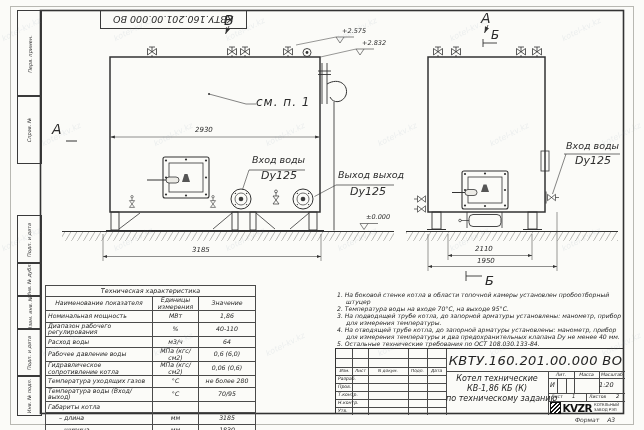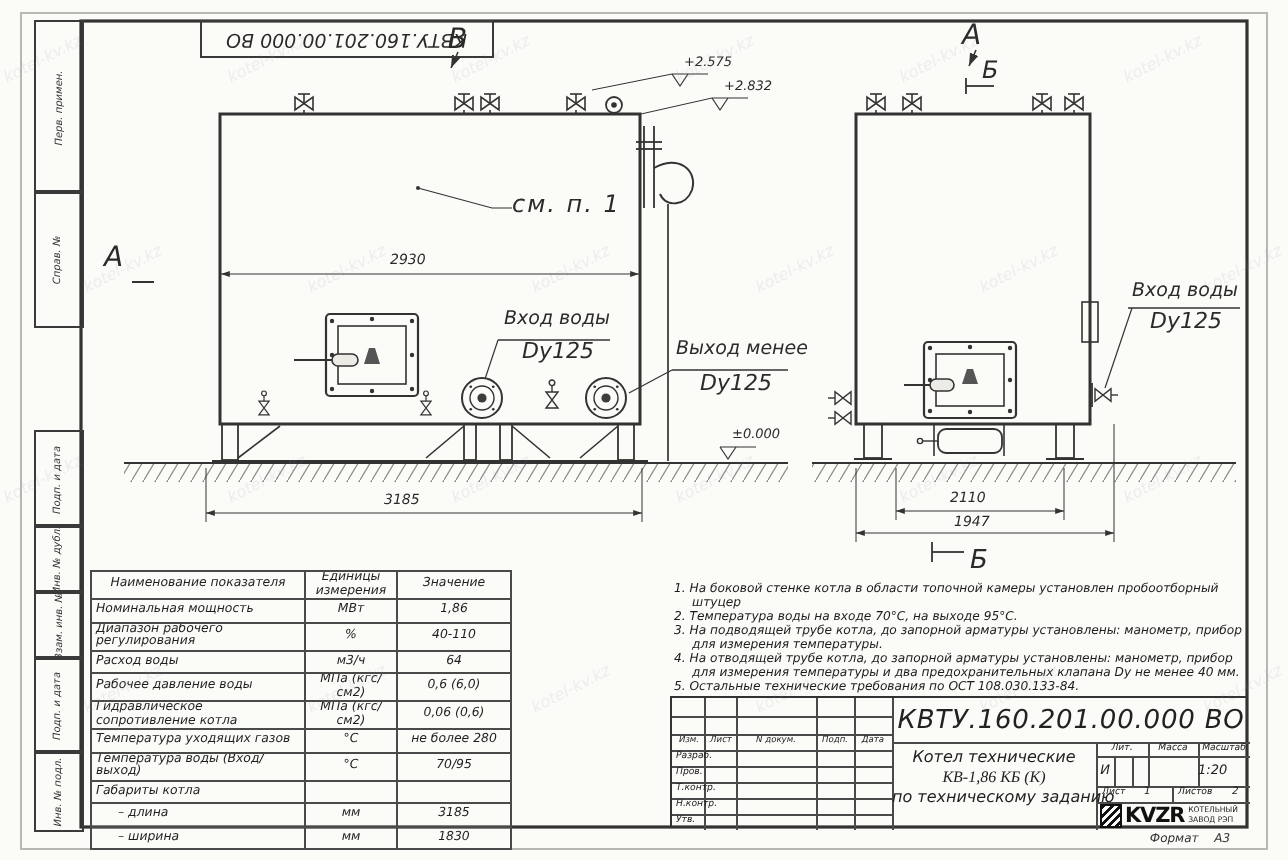--- a/index.html
+++ b/index.html
@@ -256,40 +256,43 @@
     </div>
 
 <span class="lbl" style="left:224px;top:13px;font-size:14px;">В</span>
 <span class="lbl" style="left:52px;top:122px;font-size:14px;">А</span>
 <span class="lbl" style="left:256px;top:96px;font-size:12px;letter-spacing:1px;">см. п. 1</span>
 <span class="lbl ctr" style="left:195px;top:127px;width:40px;font-size:7px;">2930</span>
 <span class="lbl" style="left:342px;top:28px;font-size:6.5px;">+2.575</span>
 <span class="lbl" style="left:362px;top:40px;font-size:6.5px;">+2.832</span>
 <span class="lbl" style="left:252px;top:155px;font-size:9.5px;">Вход воды</span>
 <span class="lbl" style="left:261px;top:170px;font-size:11px;">Dy125</span>
-<span class="lbl" style="left:338px;top:170px;font-size:9.5px;">Выход менее</span>
+<span class="lbl" style="left:338px;top:170px;font-size:9.5px;">Выход выход</span>
 <span class="lbl" style="left:350px;top:186px;font-size:11px;">Dy125</span>
 <span class="lbl" style="left:366px;top:214px;font-size:6.5px;">±0.000</span>
 <span class="lbl ctr" style="left:192px;top:247px;width:40px;font-size:7px;">3185</span>
 
 <span class="lbl" style="left:481px;top:11px;font-size:14px;">А</span>
 <span class="lbl" style="left:491px;top:29px;font-size:12px;">Б</span>
 <span class="lbl" style="left:566px;top:141px;font-size:9.5px;">Вход воды</span>
 <span class="lbl" style="left:575px;top:155px;font-size:11px;">Dy125</span>
 <span class="lbl ctr" style="left:475px;top:246px;width:30px;font-size:7px;">2110</span>
-<span class="lbl ctr" style="left:477px;top:258px;width:30px;font-size:7px;">1947</span>
+<span class="lbl ctr" style="left:477px;top:258px;width:30px;font-size:7px;">1950</span>
 <span class="lbl" style="left:485px;top:274px;font-size:13px;">Б</span>
 
 <table class="tech">
   <colgroup>
         <col style="width:107px">
         <col style="width:46px">
         <col style="width:57px">
       </colgroup>
   <tbody>
+        <tr>
+          <td class="ttl" colspan="3">Техническая характеристика</td>
+        </tr>
   <tr>
     <td class="hd">Наименование показателя</td>
     <td class="hd">Единицы измерения</td>
     <td class="hd">Значение</td>
   </tr>
   <tr>
           <td>Номинальная мощность</td>
           <td class="unit">МВт</td>
           <td class="val">1,86</td>
         </tr>
@@ -384,21 +387,21 @@
 
   <span class="t" style="left:2px;top:28px;font-size:4.6px;">Разраб.</span>
   <span class="t" style="left:2px;top:36px;font-size:4.6px;">Пров.</span>
   <span class="t" style="left:2px;top:44px;font-size:4.6px;">Т.контр.</span>
   <span class="t" style="left:2px;top:52px;font-size:4.6px;">Н.контр.</span>
   <span class="t" style="left:2px;top:59.5px;font-size:4.6px;">Утв.</span>
 
   <span class="t" style="left:110px;top:5px;width:179px;text-align:center;font-size:13px;letter-spacing:0.4px;">КВТУ.160.201.00.000  ВО</span>
 
   <span class="t" style="left:110px;top:26px;width:102px;text-align:center;font-size:8px;">Котел технические</span>
-  <span class="t" style="left:110px;top:36px;width:102px;text-align:center;font-size:8px;font-family:Liberation Serif, serif;">КВ-1,86  КБ  (К)</span>
+  <span class="t" style="left:110px;top:36px;width:102px;text-align:center;font-size:8px;">КВ-1,86  КБ  (К)</span>
   <span class="t" style="left:110px;top:46px;width:102px;text-align:center;font-size:8px;">по техническому заданию</span>
 
   <span class="t" style="left:212px;top:23.5px;width:26px;text-align:center;font-size:4.6px;">Лит.</span>
   <span class="t" style="left:238px;top:23.5px;width:25px;text-align:center;font-size:4.6px;">Масса</span>
   <span class="t" style="left:263px;top:23.5px;width:26px;text-align:center;font-size:4.6px;">Масштаб</span>
   <span class="t" style="left:212px;top:33px;width:9px;text-align:center;font-size:6.5px;">И</span>
   <span class="t" style="left:263px;top:33px;width:48px;text-align:left;font-size:6.5px;">1:20</span>
 
   <span class="t" style="left:215px;top:45.5px;font-size:4.6px;">Лист</span>
   <span class="t" style="left:236px;top:45px;font-size:5.2px;">1</span>

